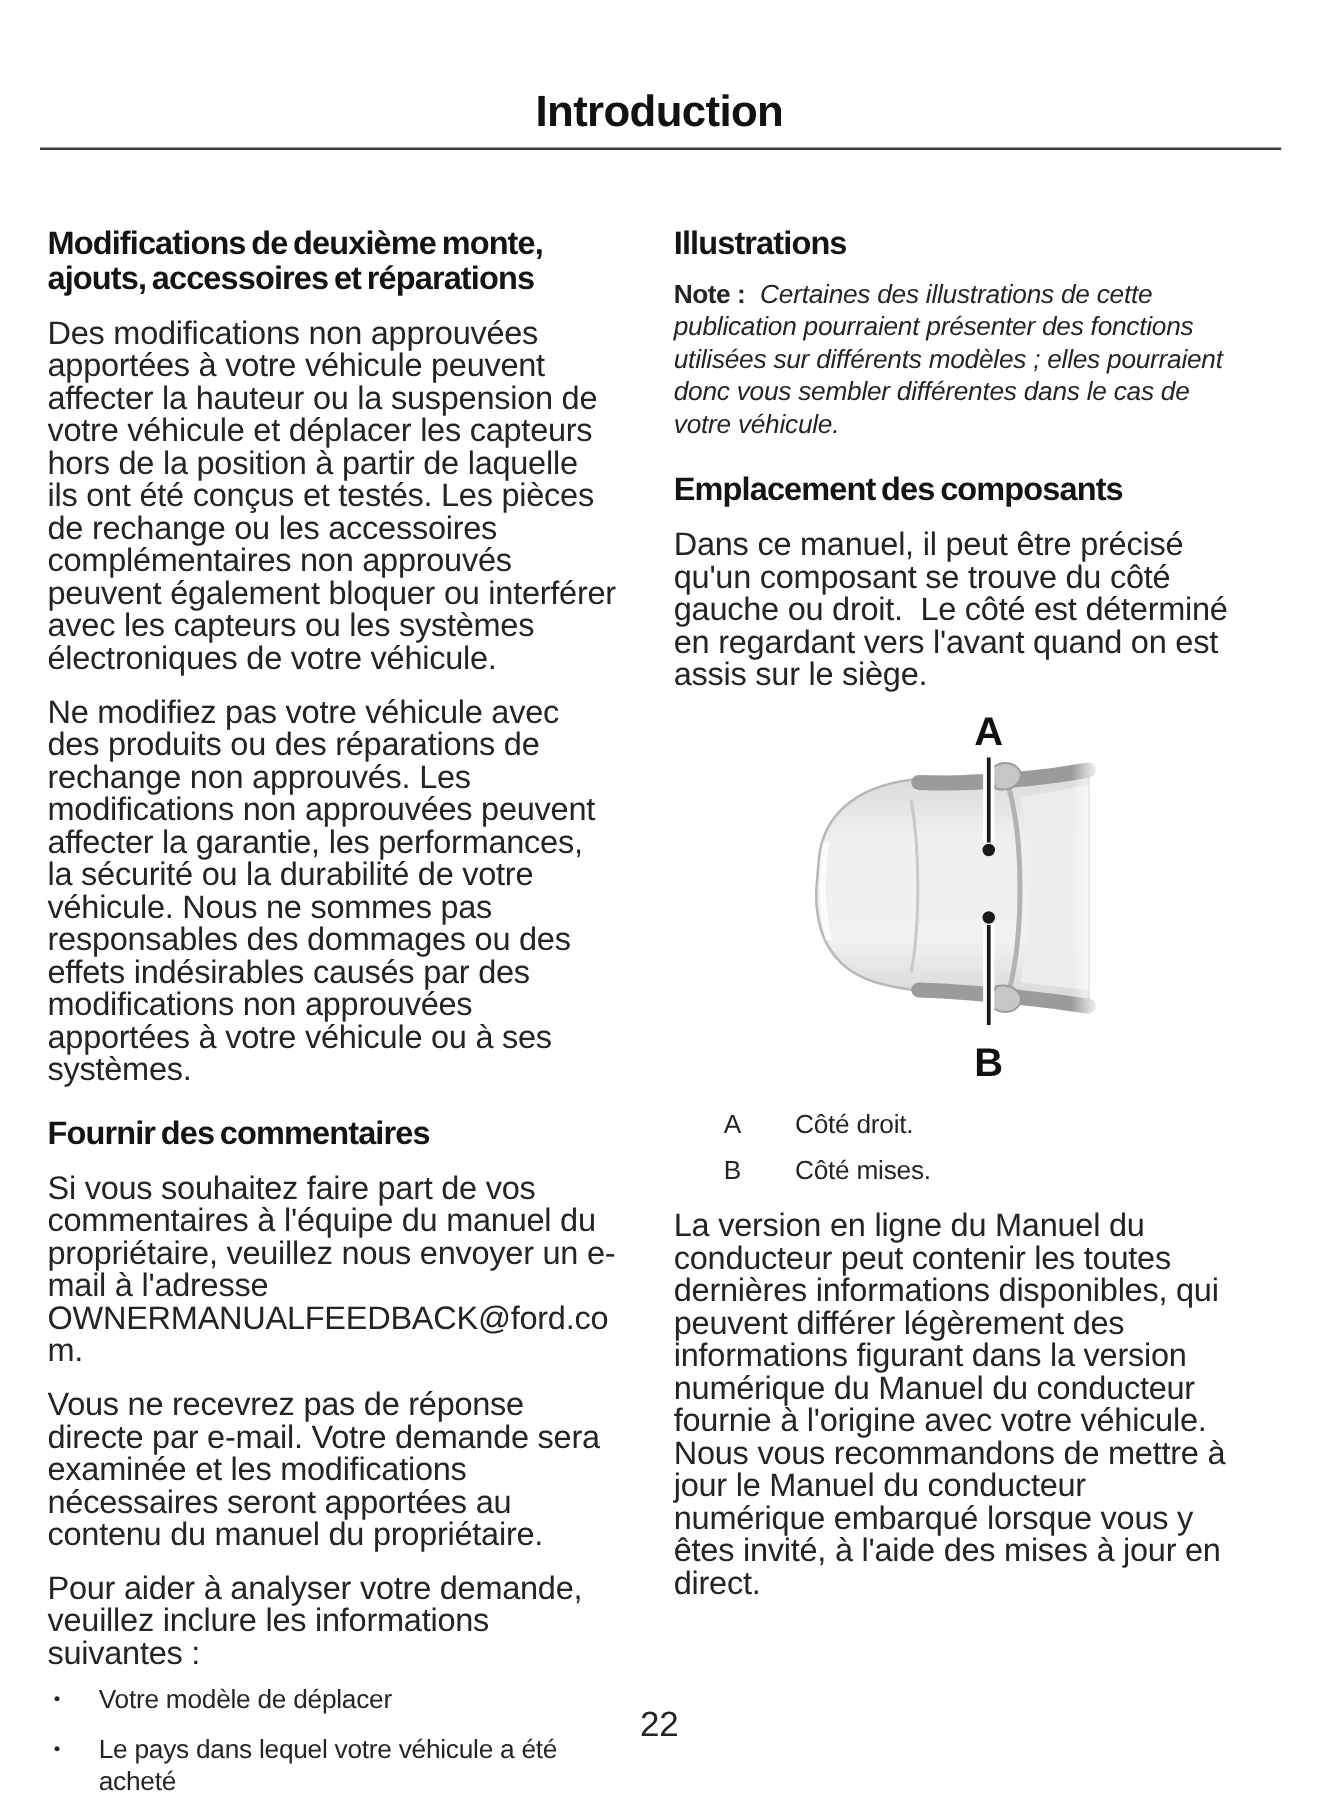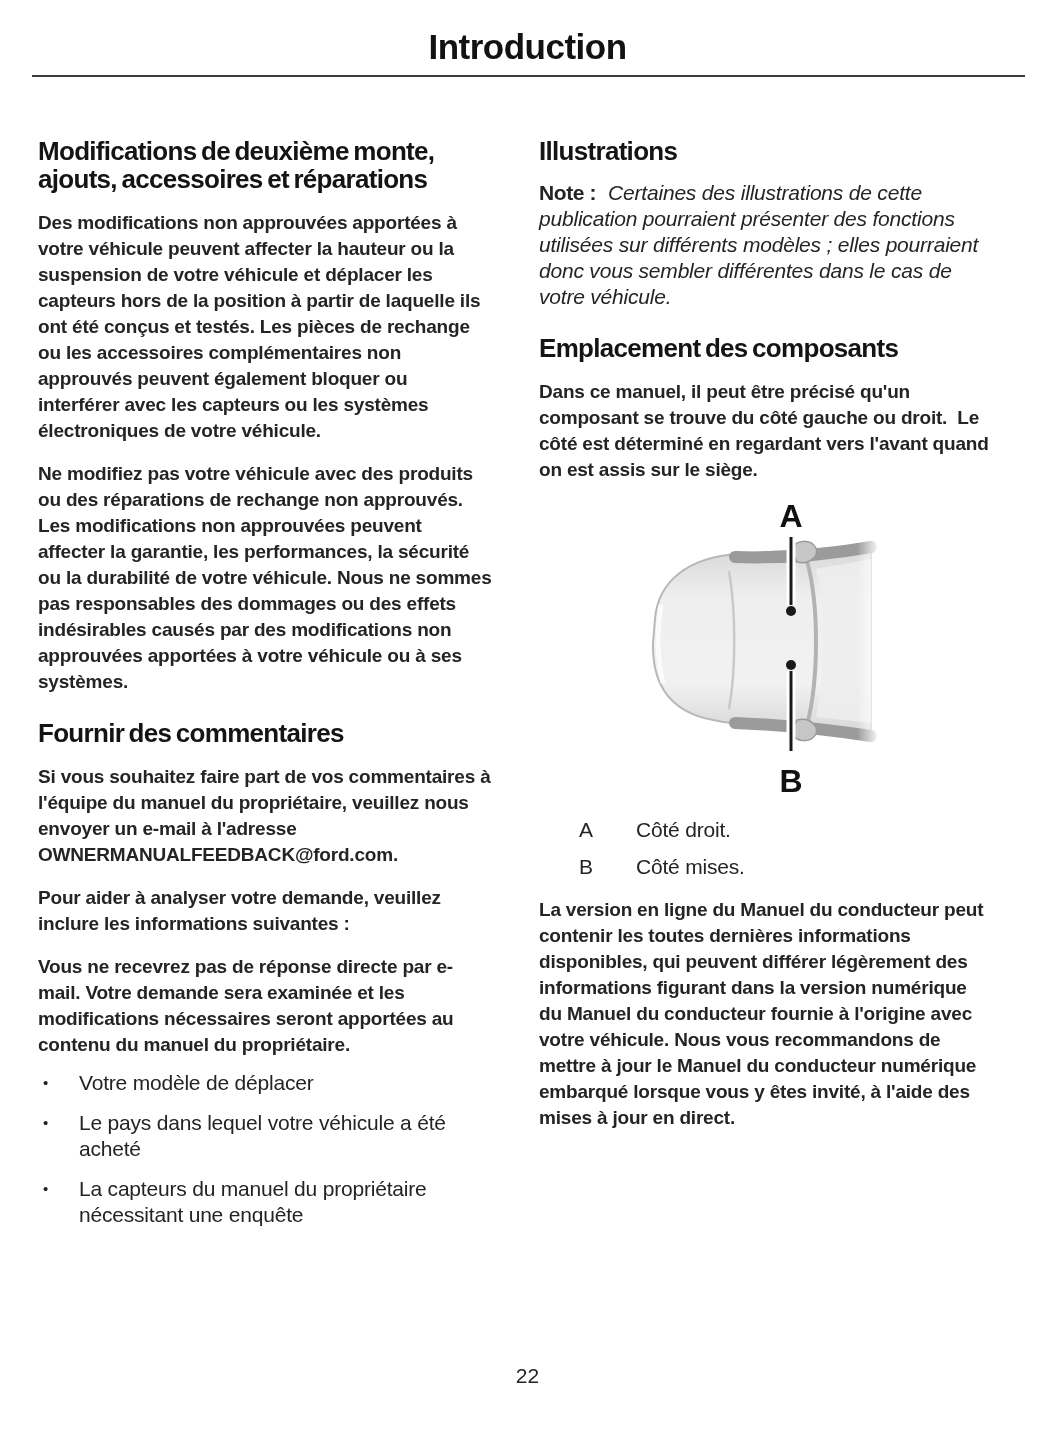--- a/index.html
+++ b/index.html
@@ -8,21 +8,21 @@
     width: 1055px;
     height: 1448px;
     background: #ffffff;
     font-family: "Liberation Sans", "DejaVu Sans", sans-serif;
     color: #242424;
     overflow: hidden;
     box-sizing: border-box;
   }
   .doc-title {
     margin: 0;
-    padding-top: 26px;
+    padding-top: 69px;
     text-align: center;
     font-size: 35px;
     line-height: 42px;
     font-weight: 800;
     letter-spacing: -0.5px;
     color: #121212;
   }
   .title-rule {
     border: none;
     border-top: 2.5px solid #3d3d3d;
@@ -39,26 +39,25 @@
     font-size: 26px;
     line-height: 28px;
     font-weight: 800;
     letter-spacing: -0.7px;
     word-spacing: -2px;
     color: #141414;
     margin: 24px 0 15px 0;
   }
   h2.section-heading.first { margin-top: 16px; }
   p.body {
-    font-size: 19px;
+    font-size: 26px;
     line-height: 26px;
     letter-spacing: -0.2px;
     margin: 17px 0 12px 0;
     overflow-wrap: anywhere;
-    font-weight: bold;
   }
   p.note-para {
     font-size: 21px;
     line-height: 26px;
     letter-spacing: -0.2px;
     margin: 0 0 20px 0;
     font-style: italic;
   }
   .note-label {
     font-style: normal;
@@ -92,43 +91,43 @@
     letter-spacing: -0.2px;
     margin-bottom: 11px;
   }
   .legend-key { width: 57px; flex: none; }
   .page-number {
     position: absolute;
     top: 1364px;
     left: 0;
     right: 0;
     text-align: center;
-    font-size: 21px;
+    font-size: 28px;
     color: #242424;
   }
 </style>
 </head>
 <body>
 
 <div class="page">
 
   <h1 class="doc-title">Introduction</h1>
   <hr class="title-rule">
 
   <div class="columns">
 
     <div class="col">
       <h2 class="section-heading first">Modifications de deuxième monte, ajouts, accessoires et réparations</h2>
       <p class="body">Des modifications non approuvées apportées à votre véhicule peuvent affecter la hauteur ou la suspension de votre véhicule et déplacer les capteurs hors de la position à partir de laquelle ils ont été conçus et testés. Les pièces de rechange ou les accessoires complémentaires non approuvés peuvent également bloquer ou interférer avec les capteurs ou les systèmes électroniques de votre véhicule.</p>
       <p class="body">Ne modifiez pas votre véhicule avec des produits ou des réparations de rechange non approuvés. Les modifications non approuvées peuvent affecter la garantie, les performances, la sécurité ou la durabilité de votre véhicule. Nous ne sommes pas responsables des dommages ou des effets indésirables causés par des modifications non approuvées apportées à votre véhicule ou à ses systèmes.</p>
 
       <h2 class="section-heading">Fournir des commentaires</h2>
       <p class="body">Si vous souhaitez faire part de vos commentaires à l'équipe du manuel du propriétaire, veuillez nous envoyer un e-mail à l'adresse OWNERMANUALFEEDBACK@ford.com.</p>
+      <p class="body">Vous ne recevrez pas de réponse directe par e-mail. Votre demande sera examinée et les modifications nécessaires seront apportées au contenu du manuel du propriétaire.</p>
       <p class="body">Pour aider à analyser votre demande, veuillez inclure les informations suivantes :</p>
-      <p class="body">Vous ne recevrez pas de réponse directe par e-mail. Votre demande sera examinée et les modifications nécessaires seront apportées au contenu du manuel du propriétaire.</p>
 
       <ul class="bullet-list">
         <li>
           <span class="bullet-glyph">•</span>
           <span>Votre modèle de déplacer</span>
         </li>
         <li>
           <span class="bullet-glyph">•</span>
           <span>Le pays dans lequel votre véhicule a été acheté</span>
         </li>

